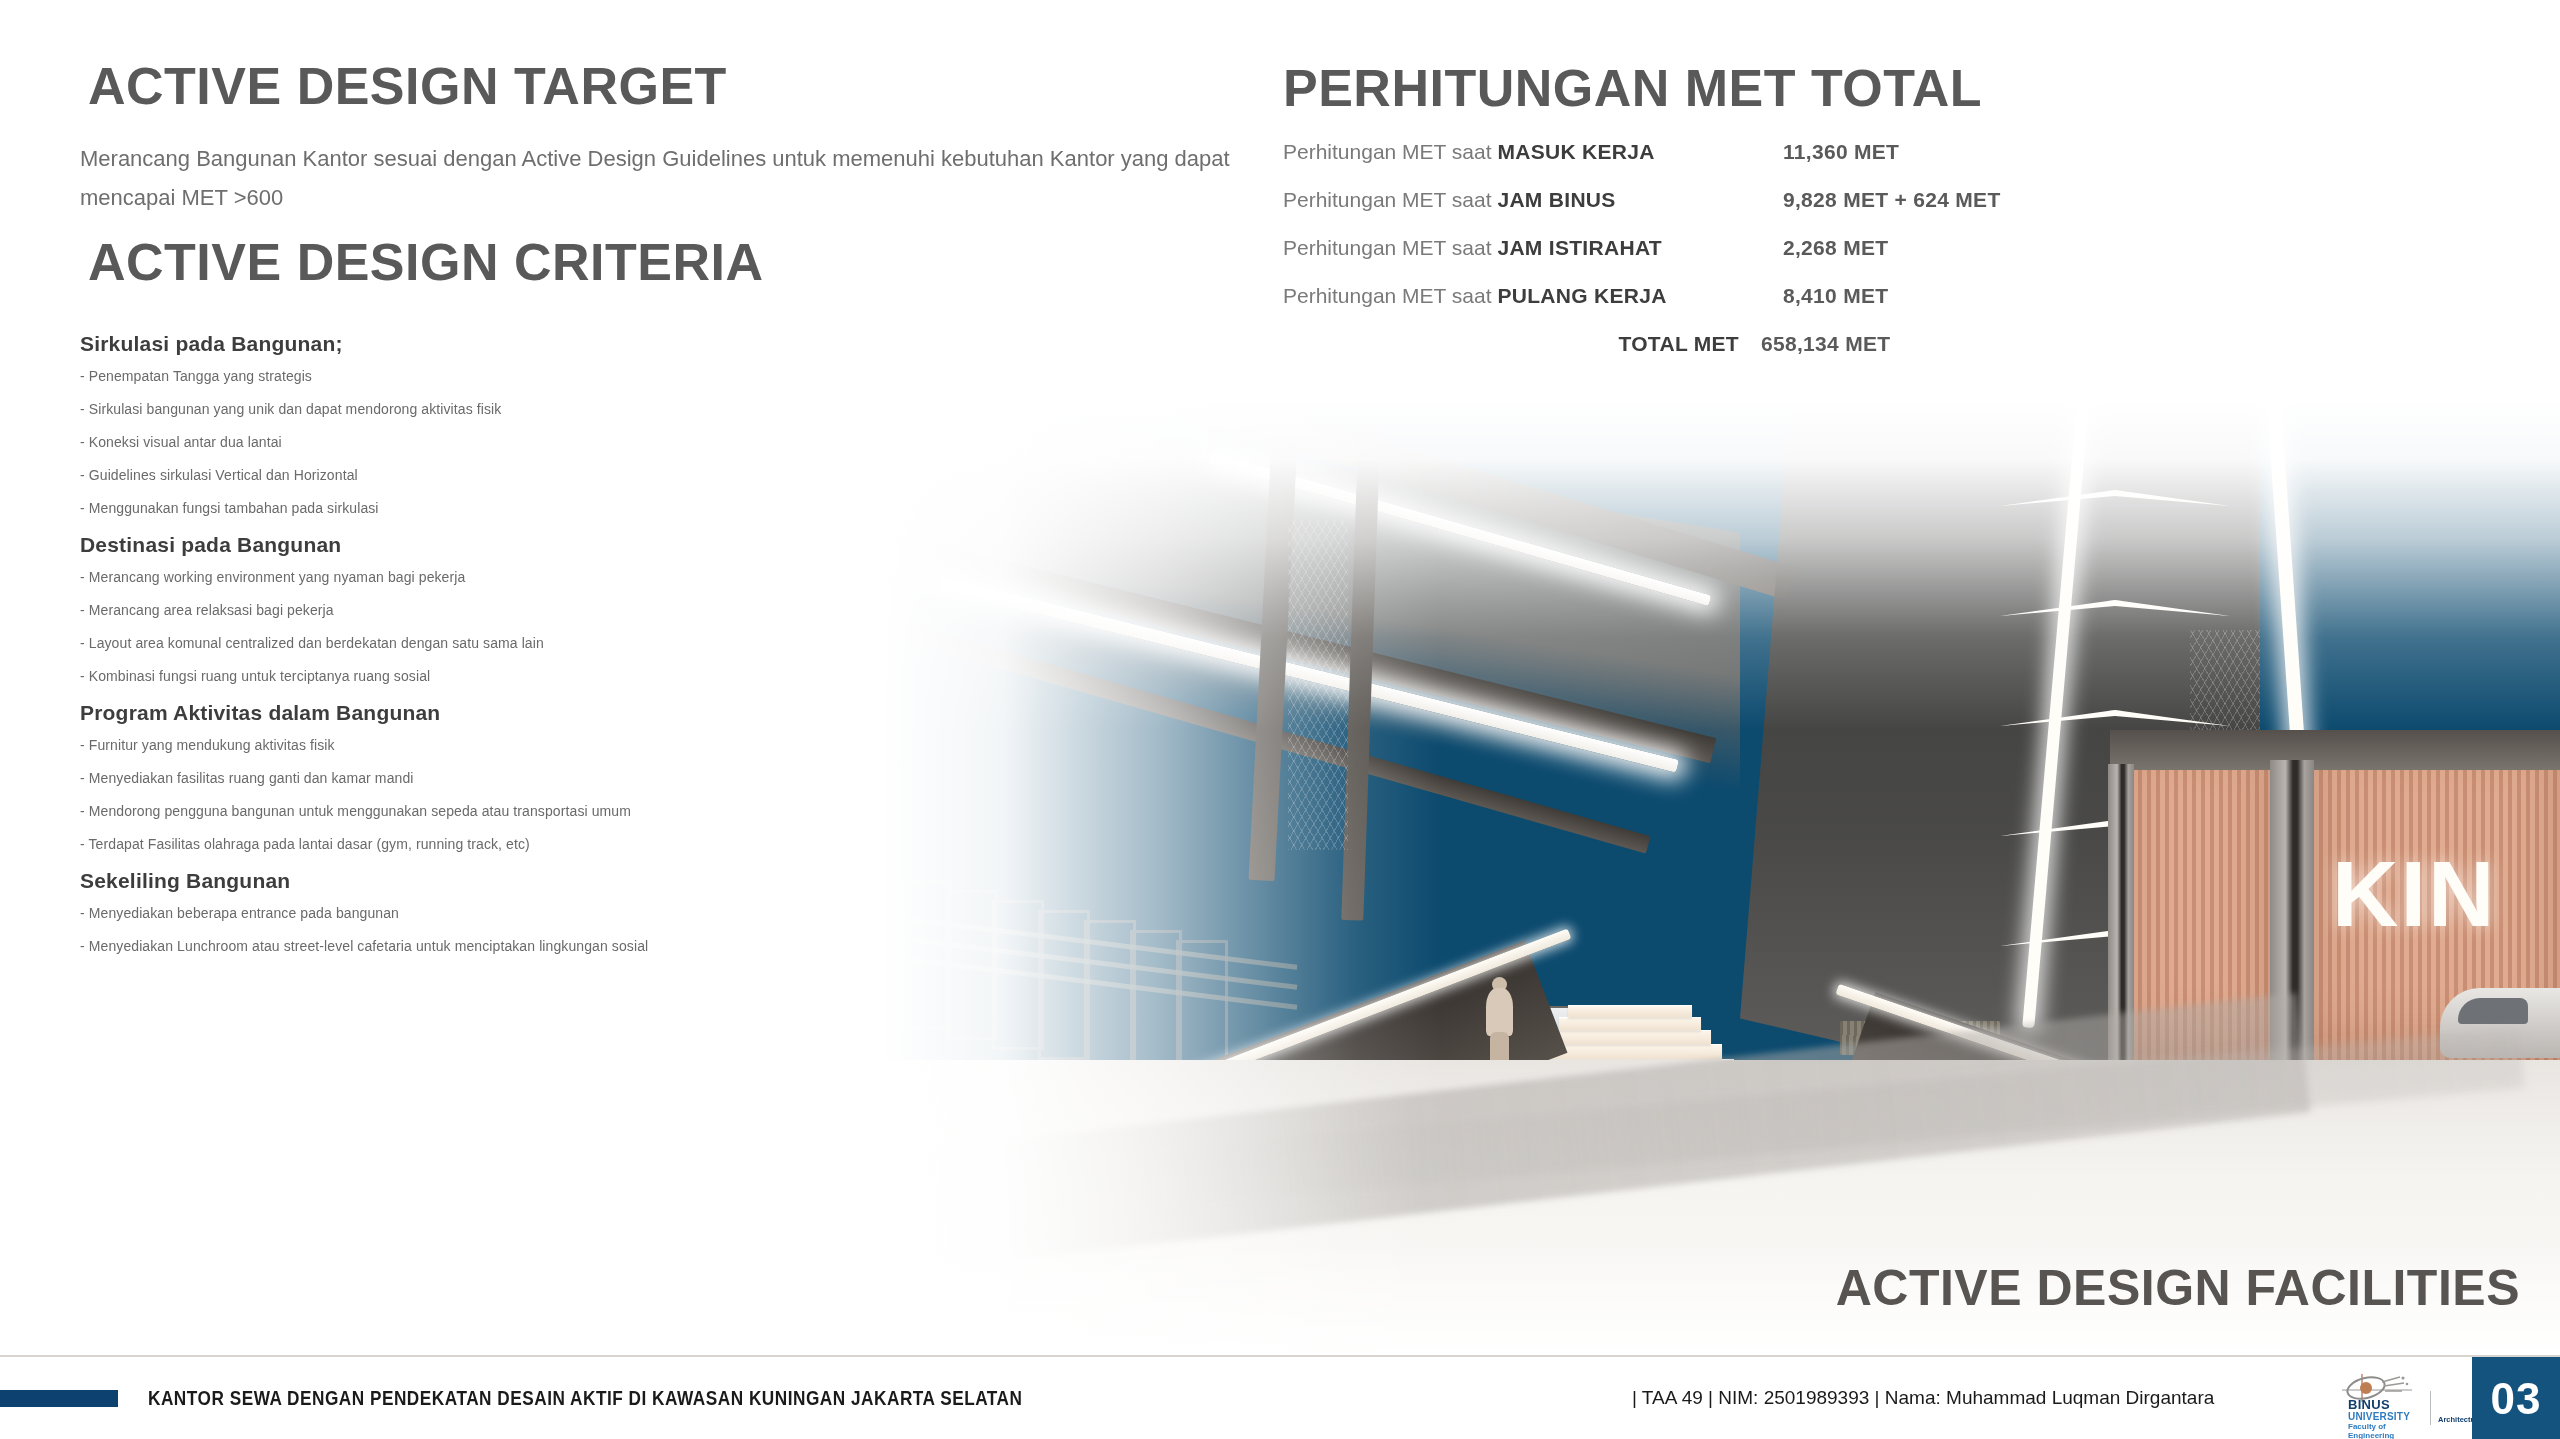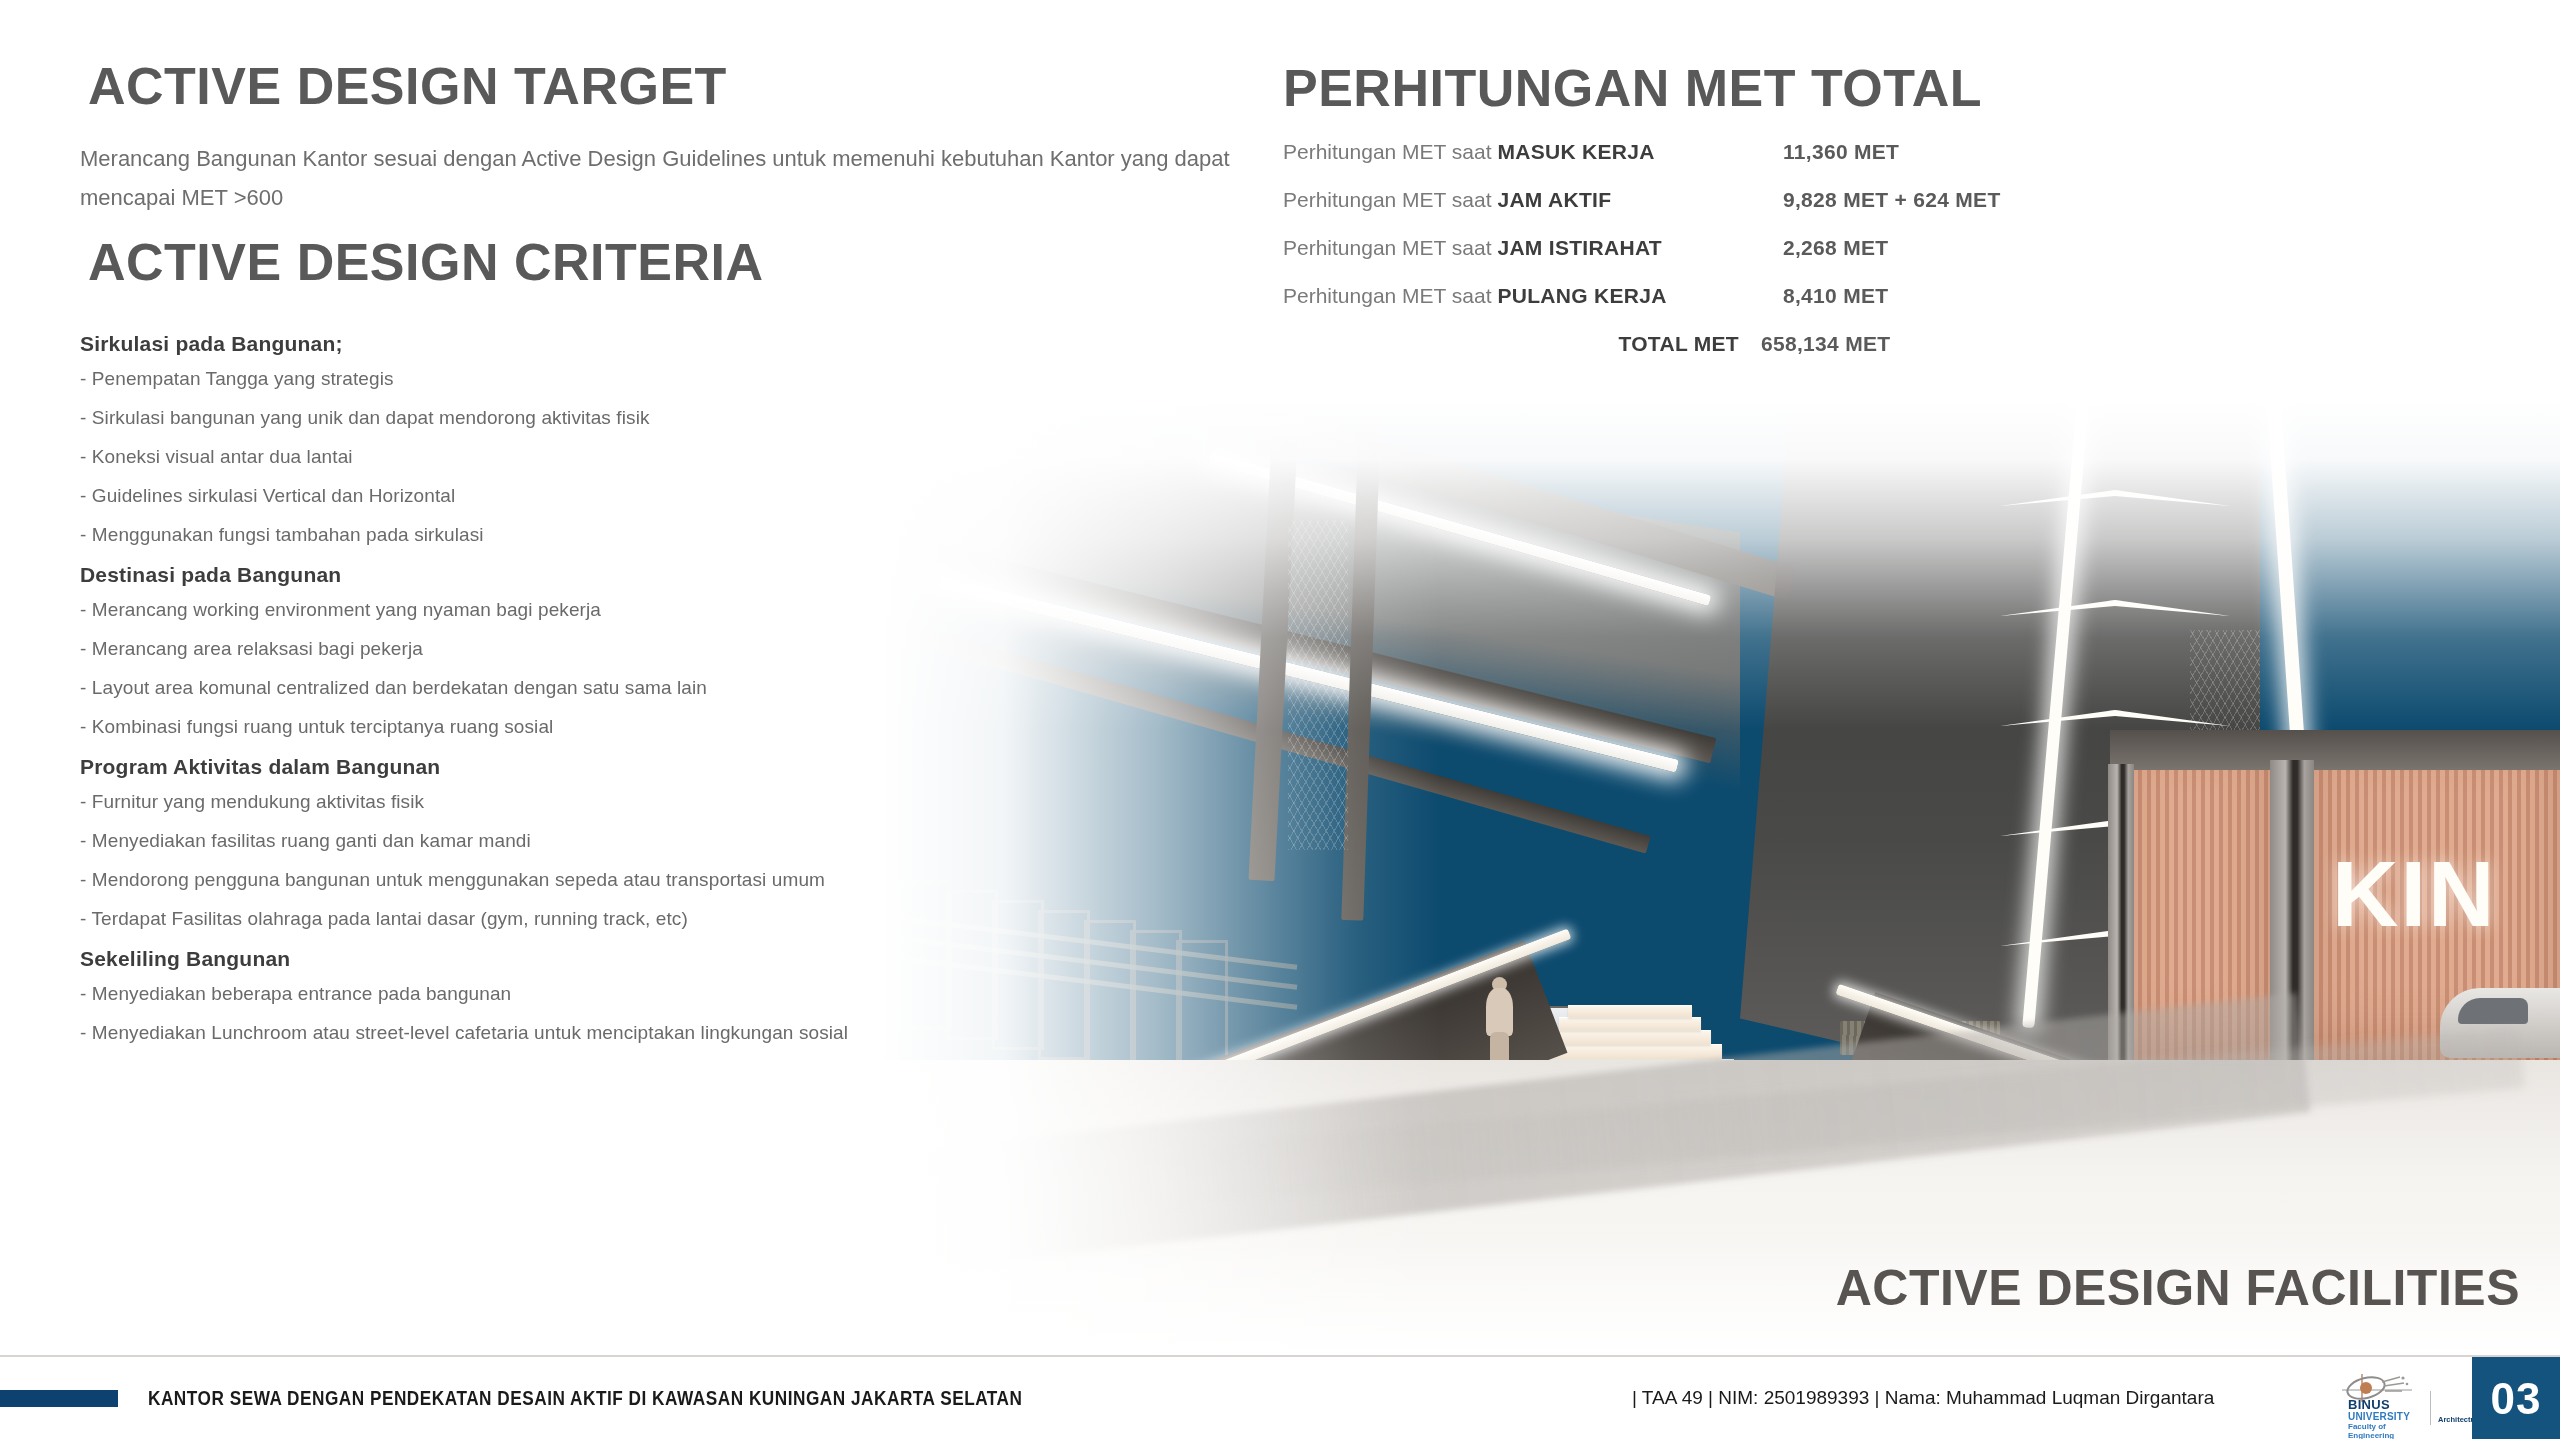--- a/index.html
+++ b/index.html
@@ -190,21 +190,21 @@
     position: absolute; left: 80px; top: 140px; width: 1200px;
     color: #6e6e6e; font-size: 22px; line-height: 1.75;
   }
 
   
   #criteria { position: absolute; left: 80px; top: 316px; width: 1130px; }
   .crit-head {
     color: #3d3d3d; font-weight: 700; font-size: 21px;
     margin: 16px 0 12px; letter-spacing: .2px;
   }
-  .crit-item { color: #6a6a6a; font-size: 19px; margin: 0 0 17px; letter-spacing: .1px; }
+  .crit-item { color: #6a6a6a; font-size: 14px; margin: 0 0 17px; letter-spacing: .1px; }
 
   
   #met-table { position: absolute; left: 1283px; top: 140px; width: 1100px; }
   .met-row { display: flex; align-items: baseline; margin-bottom: 24px; }
   .met-label { width: 500px; color: #7a7a7a; font-size: 21px; }
   .met-label b { color: #3d3d3d; font-weight: 700; letter-spacing: .3px; }
   .met-value { color: #5a5a5a; font-size: 21px; font-weight: 700; letter-spacing: .3px; }
   .met-total { display: flex; align-items: baseline; margin-top: 20px; }
   .met-total .met-label { text-align: right; padding-right: 22px; width: 478px;
     color: #3d3d3d; font-weight: 700; font-size: 21px; letter-spacing: .3px; }
@@ -388,21 +388,21 @@
   </div>
 
 <div class="h1" id="title-met">PERHITUNGAN MET TOTAL</div>
 
 <div id="met-table">
     <div class="met-row">
       <div class="met-label"><span>Perhitungan MET saat</span> <b>MASUK KERJA</b></div>
       <div class="met-value">11,360 MET</div>
     </div>
     <div class="met-row">
-      <div class="met-label"><span>Perhitungan MET saat</span> <b>JAM AKTIF</b></div>
+      <div class="met-label"><span>Perhitungan MET saat</span> <b>JAM BINUS</b></div>
       <div class="met-value">9,828 MET + 624 MET</div>
     </div>
     <div class="met-row">
       <div class="met-label"><span>Perhitungan MET saat</span> <b>JAM ISTIRAHAT</b></div>
       <div class="met-value">2,268 MET</div>
     </div>
     <div class="met-row">
       <div class="met-label"><span>Perhitungan MET saat</span> <b>PULANG KERJA</b></div>
       <div class="met-value">8,410 MET</div>
     </div>

